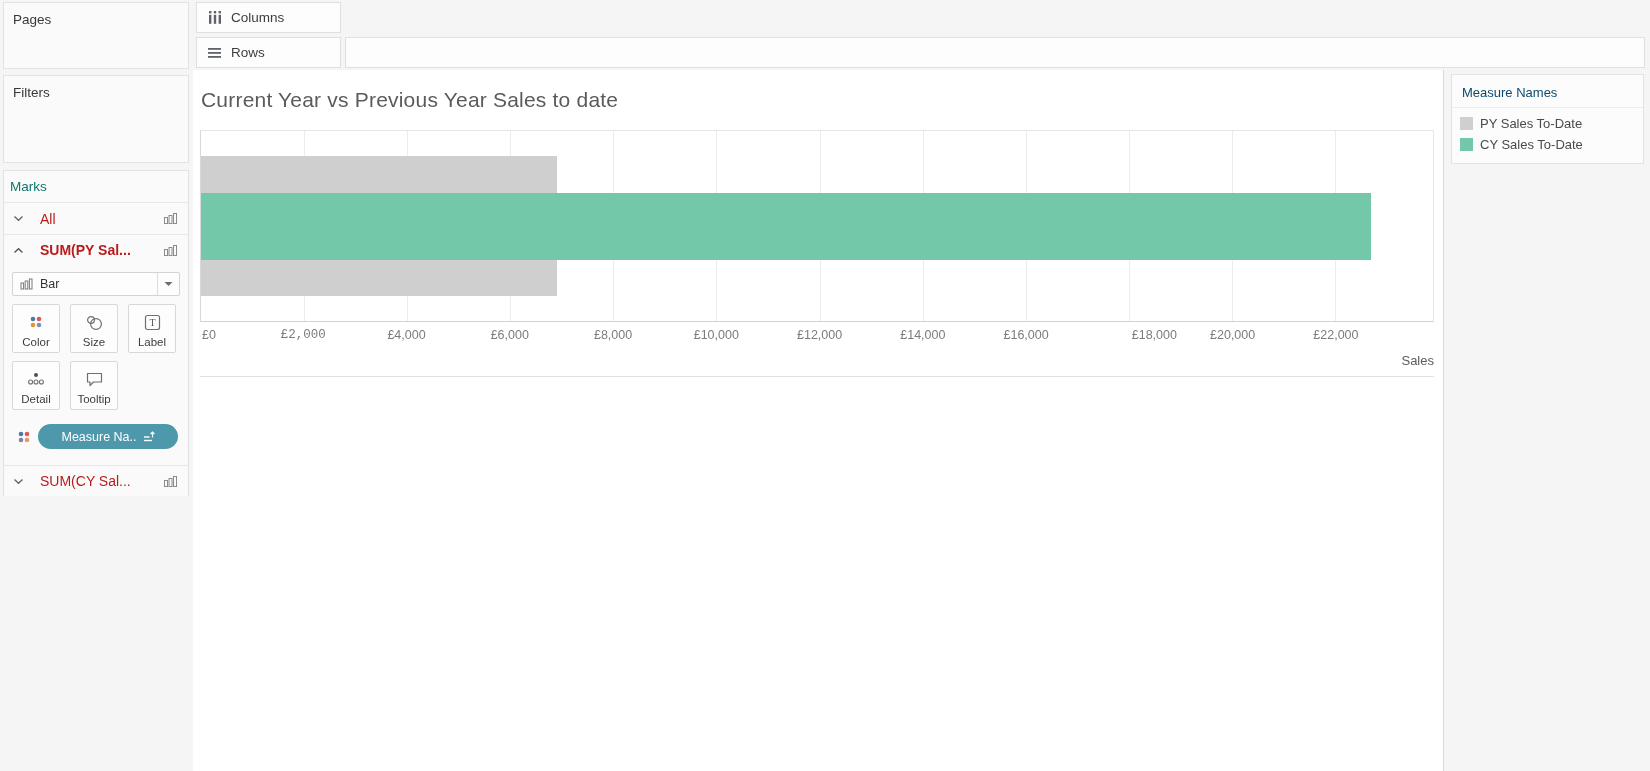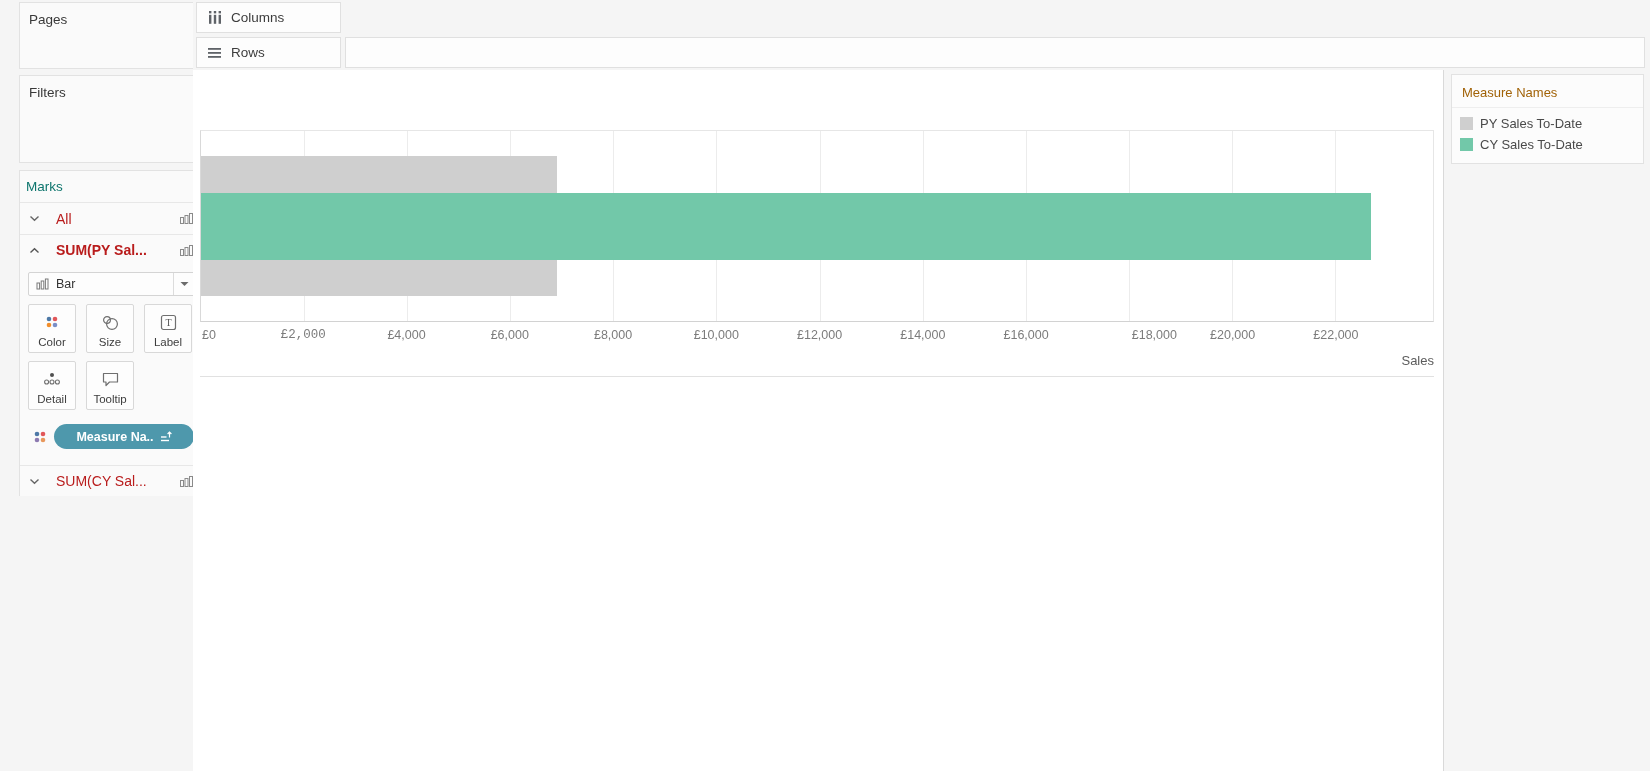--- a/index.html
+++ b/index.html
@@ -1,20 +1,20 @@
 <!DOCTYPE html>
 <html><head>
 <meta charset="utf-8">
 <style>
   * { box-sizing: border-box; margin: 0; padding: 0; }
   html,body { width:1650px; height:771px; overflow:hidden; }
   body { font-family:"Liberation Sans", sans-serif; background:#f5f5f5; color:#3c3c3c; position:relative; }
 
   
-  .sidebar { position:absolute; left:16px; top:0; width:208px; height:771px; background:#f5f5f5; border-right:4px solid #15803d; }
+  .sidebar { position:absolute; left:0; top:0; width:208px; height:771px; background:#f5f5f5; border-right:4px solid #15803d; }
   .side-card { position:absolute; left:3px; width:186px; background:#fafafa; border:1px solid #e2e2e2; }
   .side-card .side-label { display:block; padding:9px 0 0 9px; font-size:13.5px; color:#383838; }
   .card-pages { top:2px; height:67px; }
   .card-filters { top:75px; height:88px; }
 
   .marks { position:absolute; left:3px; top:170px; width:186px; background:#fafafa; border:1px solid #e2e2e2; border-bottom:none; }
   .marks-header { padding:8px 0 8px 6px; font-size:13.5px; color:#0f766e; border-bottom:1px solid #e7e7e7; }
   .mark-row { display:flex; align-items:center; height:31px; padding:0 10px 0 8px; gap:16px; font-size:14px; color:#b91c1c; cursor:pointer; }
   .mark-row .row-label { flex:1; white-space:nowrap; overflow:hidden; }
   .mark-row.bold .row-label { font-weight:bold; }
@@ -26,21 +26,21 @@
   .marktype-select .mt-icon { margin:0 6px 0 7px; display:inline-flex; }
   .marktype-select .mt-label { flex:1; font-size:12.5px; color:#333; }
   .marktype-caret { width:22px; align-self:stretch; border-left:1px solid #dcdcdc; display:flex; align-items:center; justify-content:center; }
 
   .btn-grid { display:flex; flex-wrap:wrap; gap:8px 10px; padding:8px 8px 2px 8px; width:186px; }
   .mark-btn { width:48px; height:49px; background:#fdfdfd; border:1px solid #d8d8d8; border-radius:2px; display:flex; flex-direction:column; align-items:center; justify-content:flex-end; padding-bottom:4px; gap:4px; cursor:pointer; }
   .mark-btn .btn-label { font-size:11.5px; color:#3d3d3d; }
   .mark-btn .btn-icon { display:flex; align-items:center; justify-content:center; height:20px; }
 
   .pill-row { display:flex; align-items:center; gap:6px; padding:12px 10px 16px 12px; }
-  .measure-pill { flex:1; height:25px; border-radius:13px; display:flex; align-items:center; justify-content:center; gap:6px; color:#fff; font-size:12.5px; cursor:pointer;font-weight:bold; }
+  .measure-pill { flex:1; height:25px; border-radius:13px; display:flex; align-items:center; justify-content:center; gap:6px; color:#fff; font-size:12.5px; cursor:pointer; }
 
   
   .shelves { position:absolute; left:193px; top:0; width:1457px; height:70px; background:#f5f5f5; }
   .shelf-line { position:absolute; left:3px; right:5px; height:31px; display:flex; gap:4px; }
   .shelf-line.columns { top:2px; }
   .shelf-line.rows { top:37px; }
   .shelf-label { width:145px; background:#fdfdfd; border:1px solid #e0e0e0; display:flex; align-items:center; gap:9px; padding-left:11px; font-size:13.5px; color:#3d3d3d; }
   .shelf-box { flex:1; background:#fdfdfd; border:1px solid #e0e0e0; display:flex; align-items:center; padding-left:6px; gap:4px; }
   .shelf-pill { height:23px; border-radius:12px; color:#fff; font-size:12.5px; display:flex; align-items:center; padding:0 14px; white-space:nowrap; cursor:pointer; }
 
@@ -52,21 +52,21 @@
   .bar { position:absolute; left:0; }
   .tick-row { position:absolute; left:7px; top:258px; width:1234px; height:16px; }
   .tick-label { position:absolute; top:0; transform:translateX(-50%); font-size:12.5px; color:#7c7c7c; white-space:nowrap; }
   .tick-label.first { transform:none; margin-left:2px; }
   .axis-title { position:absolute; left:7px; top:283px; width:1234px; text-align:right; font-size:13px; color:#5c5c5c; }
   .sheet-divider { position:absolute; left:7px; top:306px; width:1234px; height:0; border-top:1px solid #e1e1e1; }
 
   
   .legend-panel { position:absolute; left:1443px; top:70px; width:207px; height:701px; background:#f5f5f5; border-left:1px solid #d9d9d9; }
   .legend-card { position:absolute; left:7px; top:4px; width:193px; background:#fcfcfc; border:1px solid #e2e2e2; padding-bottom:8px; }
-  .legend-title { padding:10px 10px 7px 10px; font-size:13px; color:#a16207; border-bottom:1px solid #eeeeee; margin-bottom:5px; }
+  .legend-title { padding:10px 10px 7px 10px; font-size:13px; color:#0c4a6e; border-bottom:1px solid #eeeeee; margin-bottom:5px; }
   .legend-item { display:flex; align-items:center; gap:7px; padding:2px 8px; height:21px; cursor:pointer; }
   .legend-swatch { width:13px; height:13px; flex:0 0 auto; }
   .legend-item-label { font-size:13px; color:#4a4a4a; white-space:nowrap; }
 
   svg { display:block; }
 </style>
 </head>
 <body>
 
 <aside class="sidebar">
@@ -259,20 +259,21 @@
             </g>
           </svg>
       </span>
       <span>Rows</span>
     </div>
     <div class="shelf-box"></div>
   </div>
 </div>
 
 <div class="worksheet">
+  <div class="sheet-title">Current Year vs Previous Year Sales to date</div>
   <div class="chart-pane">
       <div class="gridline" style="left: 8.3682%;"></div>
       <div class="gridline" style="left: 16.7364%;"></div>
       <div class="gridline" style="left: 25.1046%;"></div>
       <div class="gridline" style="left: 33.4728%;"></div>
       <div class="gridline" style="left: 41.841%;"></div>
       <div class="gridline" style="left: 50.2092%;"></div>
       <div class="gridline" style="left: 58.5774%;"></div>
       <div class="gridline" style="left: 66.9456%;"></div>
       <div class="gridline" style="left: 75.3138%;"></div>

